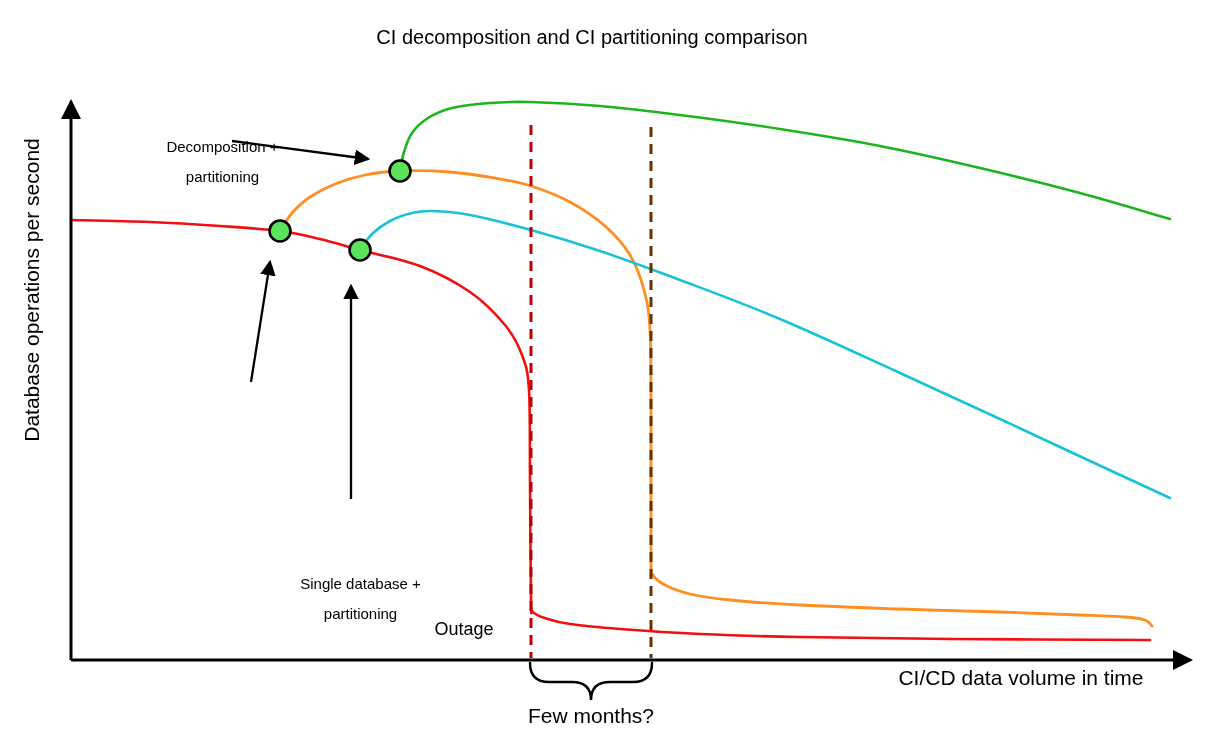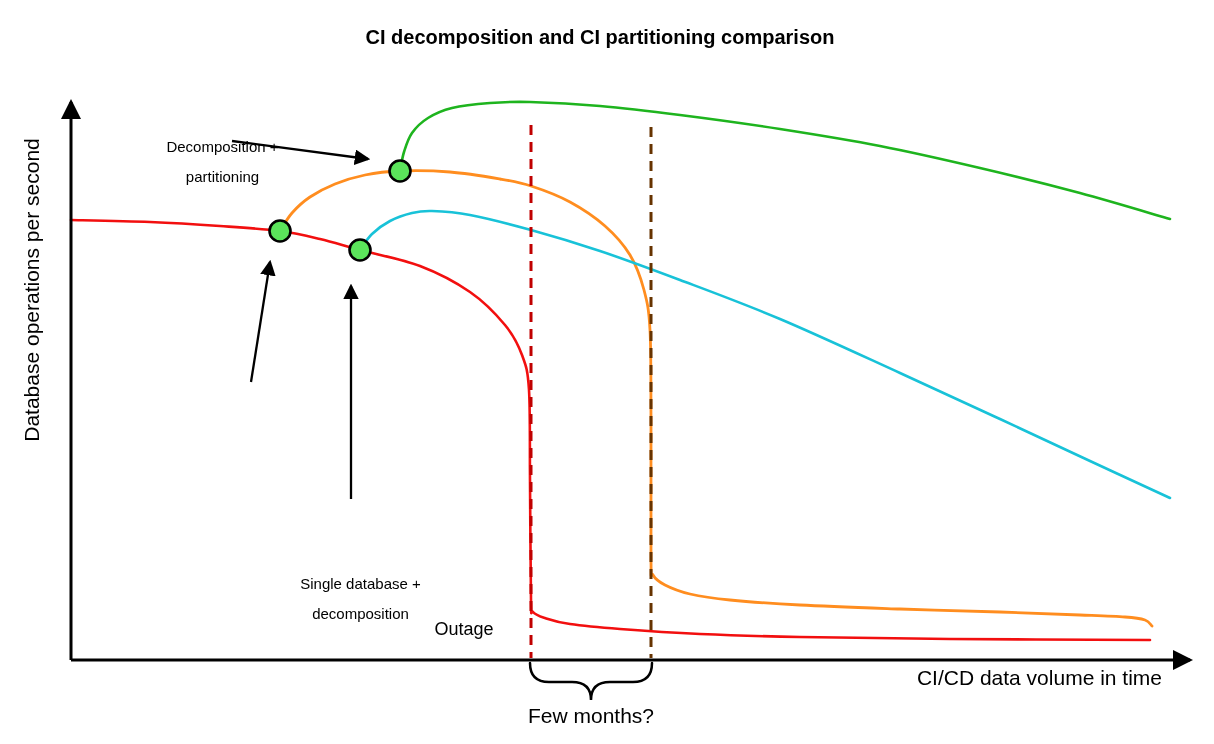--- a/index.html
+++ b/index.html
@@ -7,30 +7,30 @@
     position:relative;
     width:1214px;height:744px;
     background:#ffffff;
     font-family:"Liberation Sans", sans-serif;
     overflow:hidden;
   }
   .stage svg{position:absolute;left:0;top:0;}
   .txt{position:absolute;color:#000;white-space:pre-line;}
   .title{
     left:0;top:26px;width:1184px;
-    text-align:center;font-size:20px;font-weight:bold;margin-left:8px;
+    text-align:center;font-size:20px;font-weight:normal;
   }
   .ylab{
     left:-147px;top:277px;width:360px;height:26px;
     text-align:center;font-size:21px;
     transform:rotate(-90deg);
   }
   .xlab{
     left:880px;top:666px;width:282px;
-    text-align:right;font-size:21px;
+    text-align:center;font-size:21px;
   }
   .ann{font-size:15px;line-height:30px;text-align:center;margin-top:48px;}
   .ann1{left:110px;top:84px;width:225px;}
   .ann2{left:150px;top:402px;width:180px;}
   .ann3{left:248px;top:521px;width:225px;}
   .outage{
     left:404px;top:619px;width:120px;
     text-align:center;font-size:18px;
   }
   .fewmonths{
@@ -63,16 +63,16 @@
       <circle cx="280" cy="231" r="10.5" fill="#5be45b" stroke="#000000" stroke-width="2.6"></circle>
       <circle cx="360" cy="250" r="10.5" fill="#5be45b" stroke="#000000" stroke-width="2.6"></circle>
       <circle cx="400" cy="171" r="10.5" fill="#5be45b" stroke="#000000" stroke-width="2.6"></circle>
     </svg>
   <div class="txt title">CI decomposition and CI partitioning comparison</div>
   <div class="txt ylab">Database operations per second</div>
   <div class="txt xlab">CI/CD data volume in time</div>
   <div class="txt ann ann1">Decomposition +
 partitioning</div>
   <div class="txt ann ann3">Single database +
-decomposition</div>
+partitioning</div>
   <div class="txt outage">Outage</div>
   <div class="txt fewmonths">Few months?</div>
 </div>
 
 </body></html>

